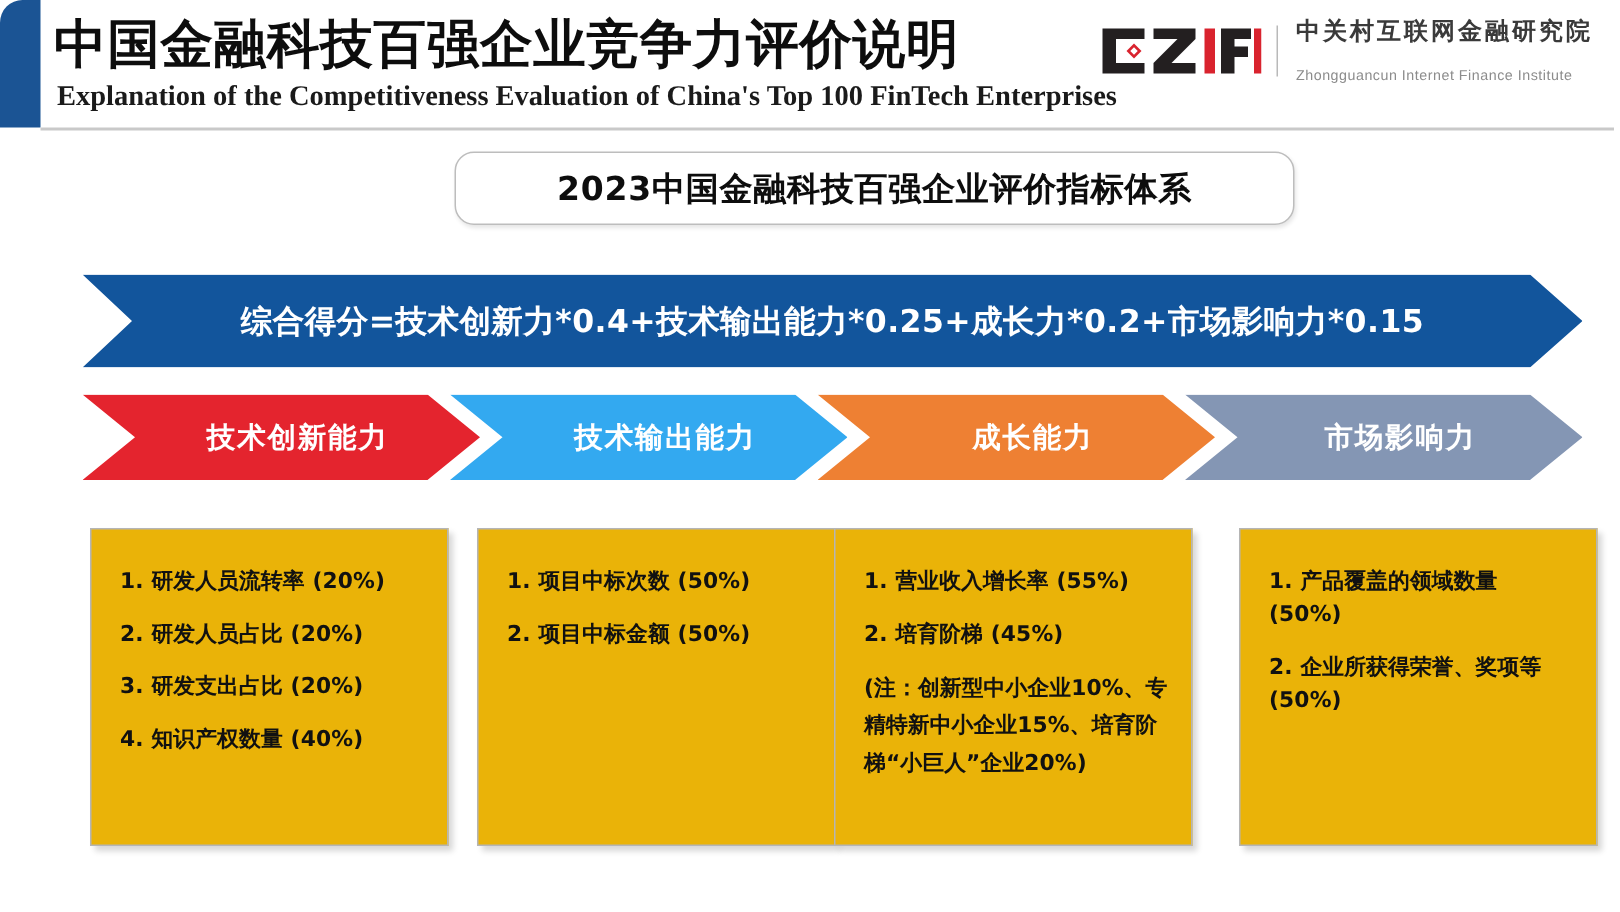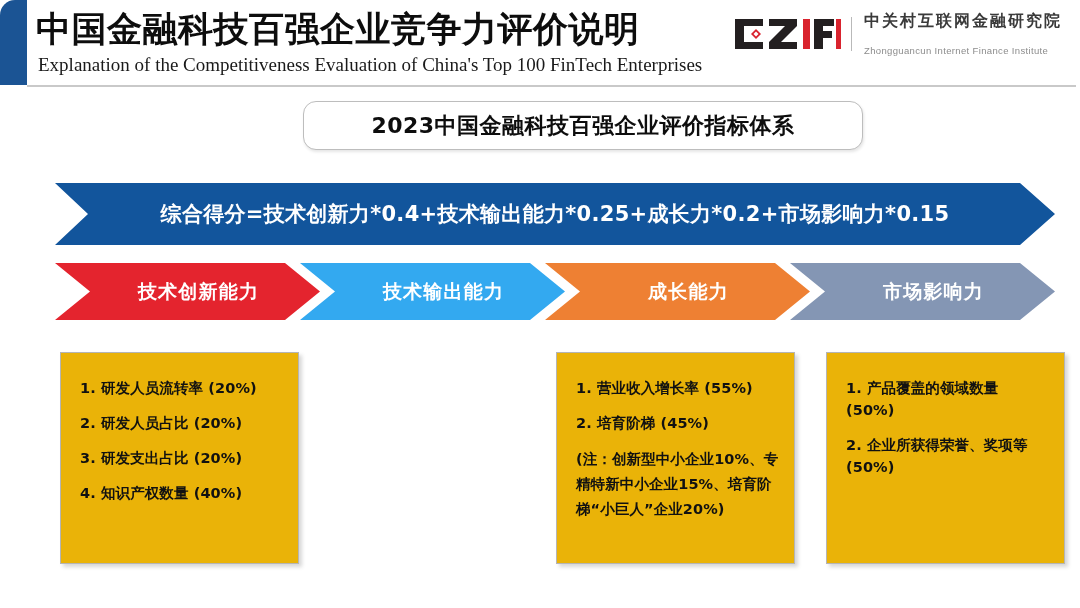--- a/index.html
+++ b/index.html
@@ -47,20 +47,21 @@
     white-space: nowrap;
   }
   #header-title-en {
     position: absolute;
     left: 38px;
     top: 54px;
     font-family: "Liberation Serif", "DejaVu Serif", serif;
     font-size: 19px;
     color: #1a1a1a;
     white-space: nowrap;
+    font-weight: bold;
   }
   #header-rule {
     position: absolute;
     left: 27px;
     top: 85px;
     width: 1053px;
     height: 2px;
     background: #c9c9c9;
   }
 
@@ -300,20 +301,24 @@
 
   <div id="cards-row">
 
     <div class="indicator-card" style="left:60px;">
       <div class="card-item">1. 研发人员流转率 (20%)</div>
       <div class="card-item">2. 研发人员占比 (20%)</div>
       <div class="card-item">3. 研发支出占比 (20%)</div>
       <div class="card-item">4. 知识产权数量 (40%)</div>
     </div>
 
+    <div class="indicator-card" style="left:318px;">
+      <div class="card-item">1. 项目中标次数 (50%)</div>
+      <div class="card-item">2. 项目中标金额 (50%)</div>
+    </div>
 
     <div class="indicator-card" style="left:556px;">
       <div class="card-item">1. 营业收入增长率 (55%)</div>
       <div class="card-item">2. 培育阶梯 (45%)</div>
       <div class="card-item note">(注：创新型中小企业10%、专精特新中小企业15%、培育阶梯“小巨人”企业20%)</div>
     </div>
 
     <div class="indicator-card" style="left:826px;">
       <div class="card-item">1. 产品覆盖的领域数量 (50%)</div>
       <div class="card-item">2. 企业所获得荣誉、奖项等 (50%)</div>

